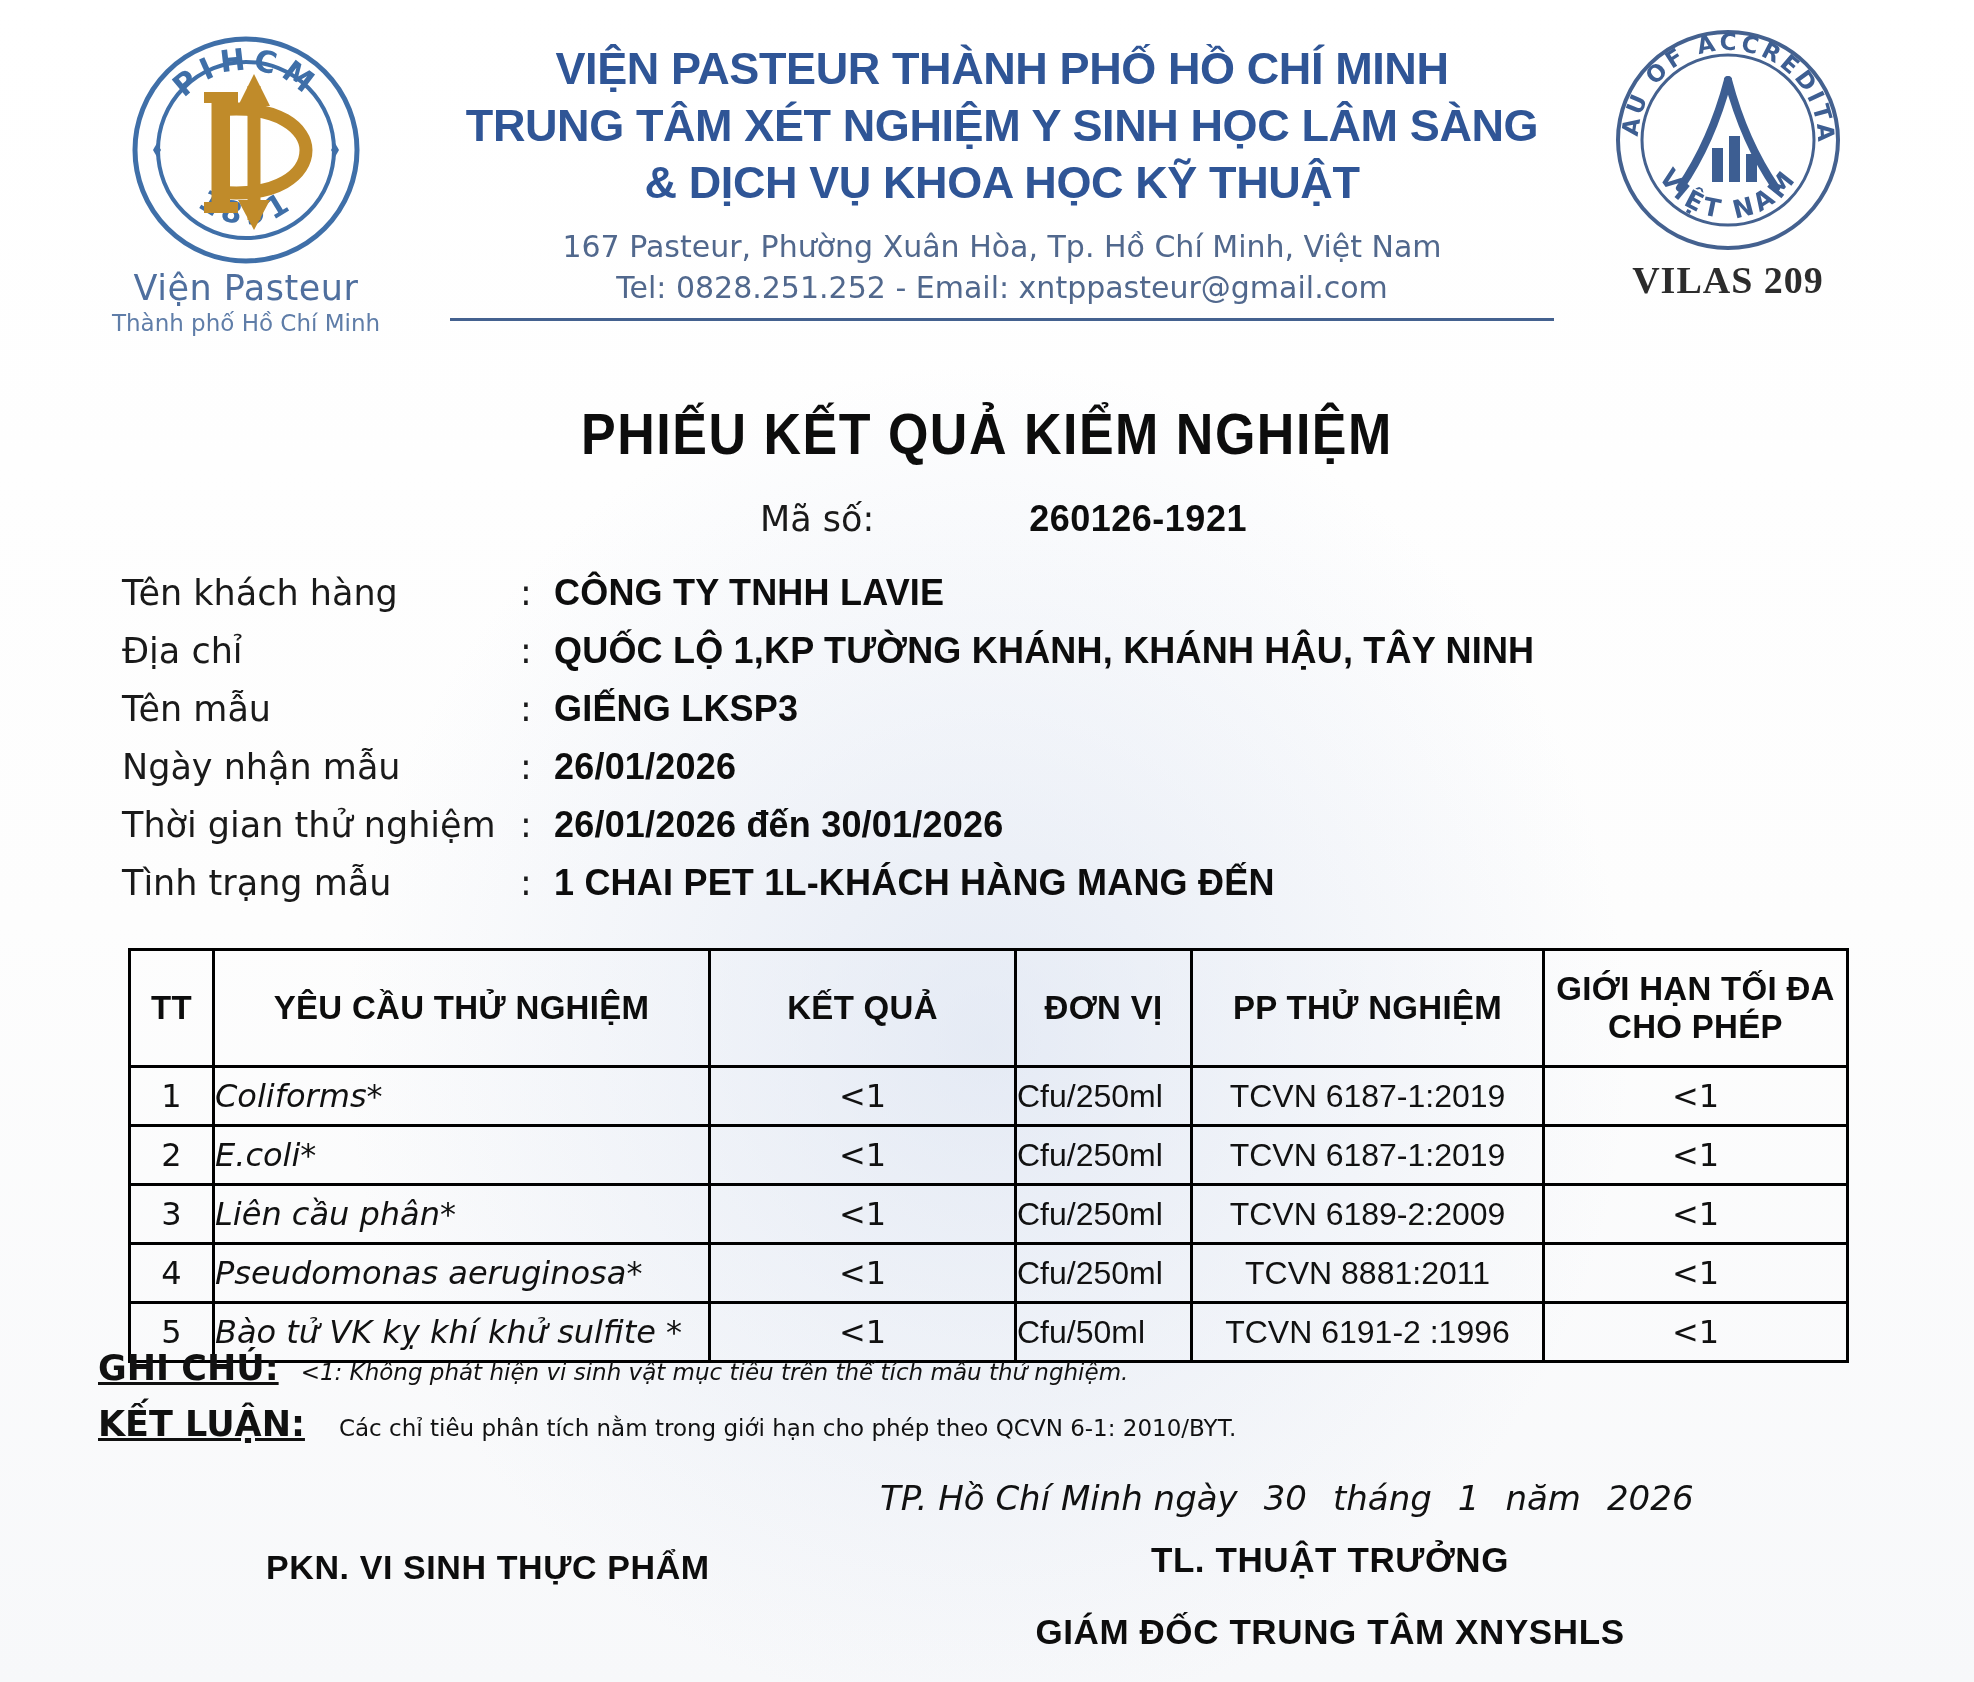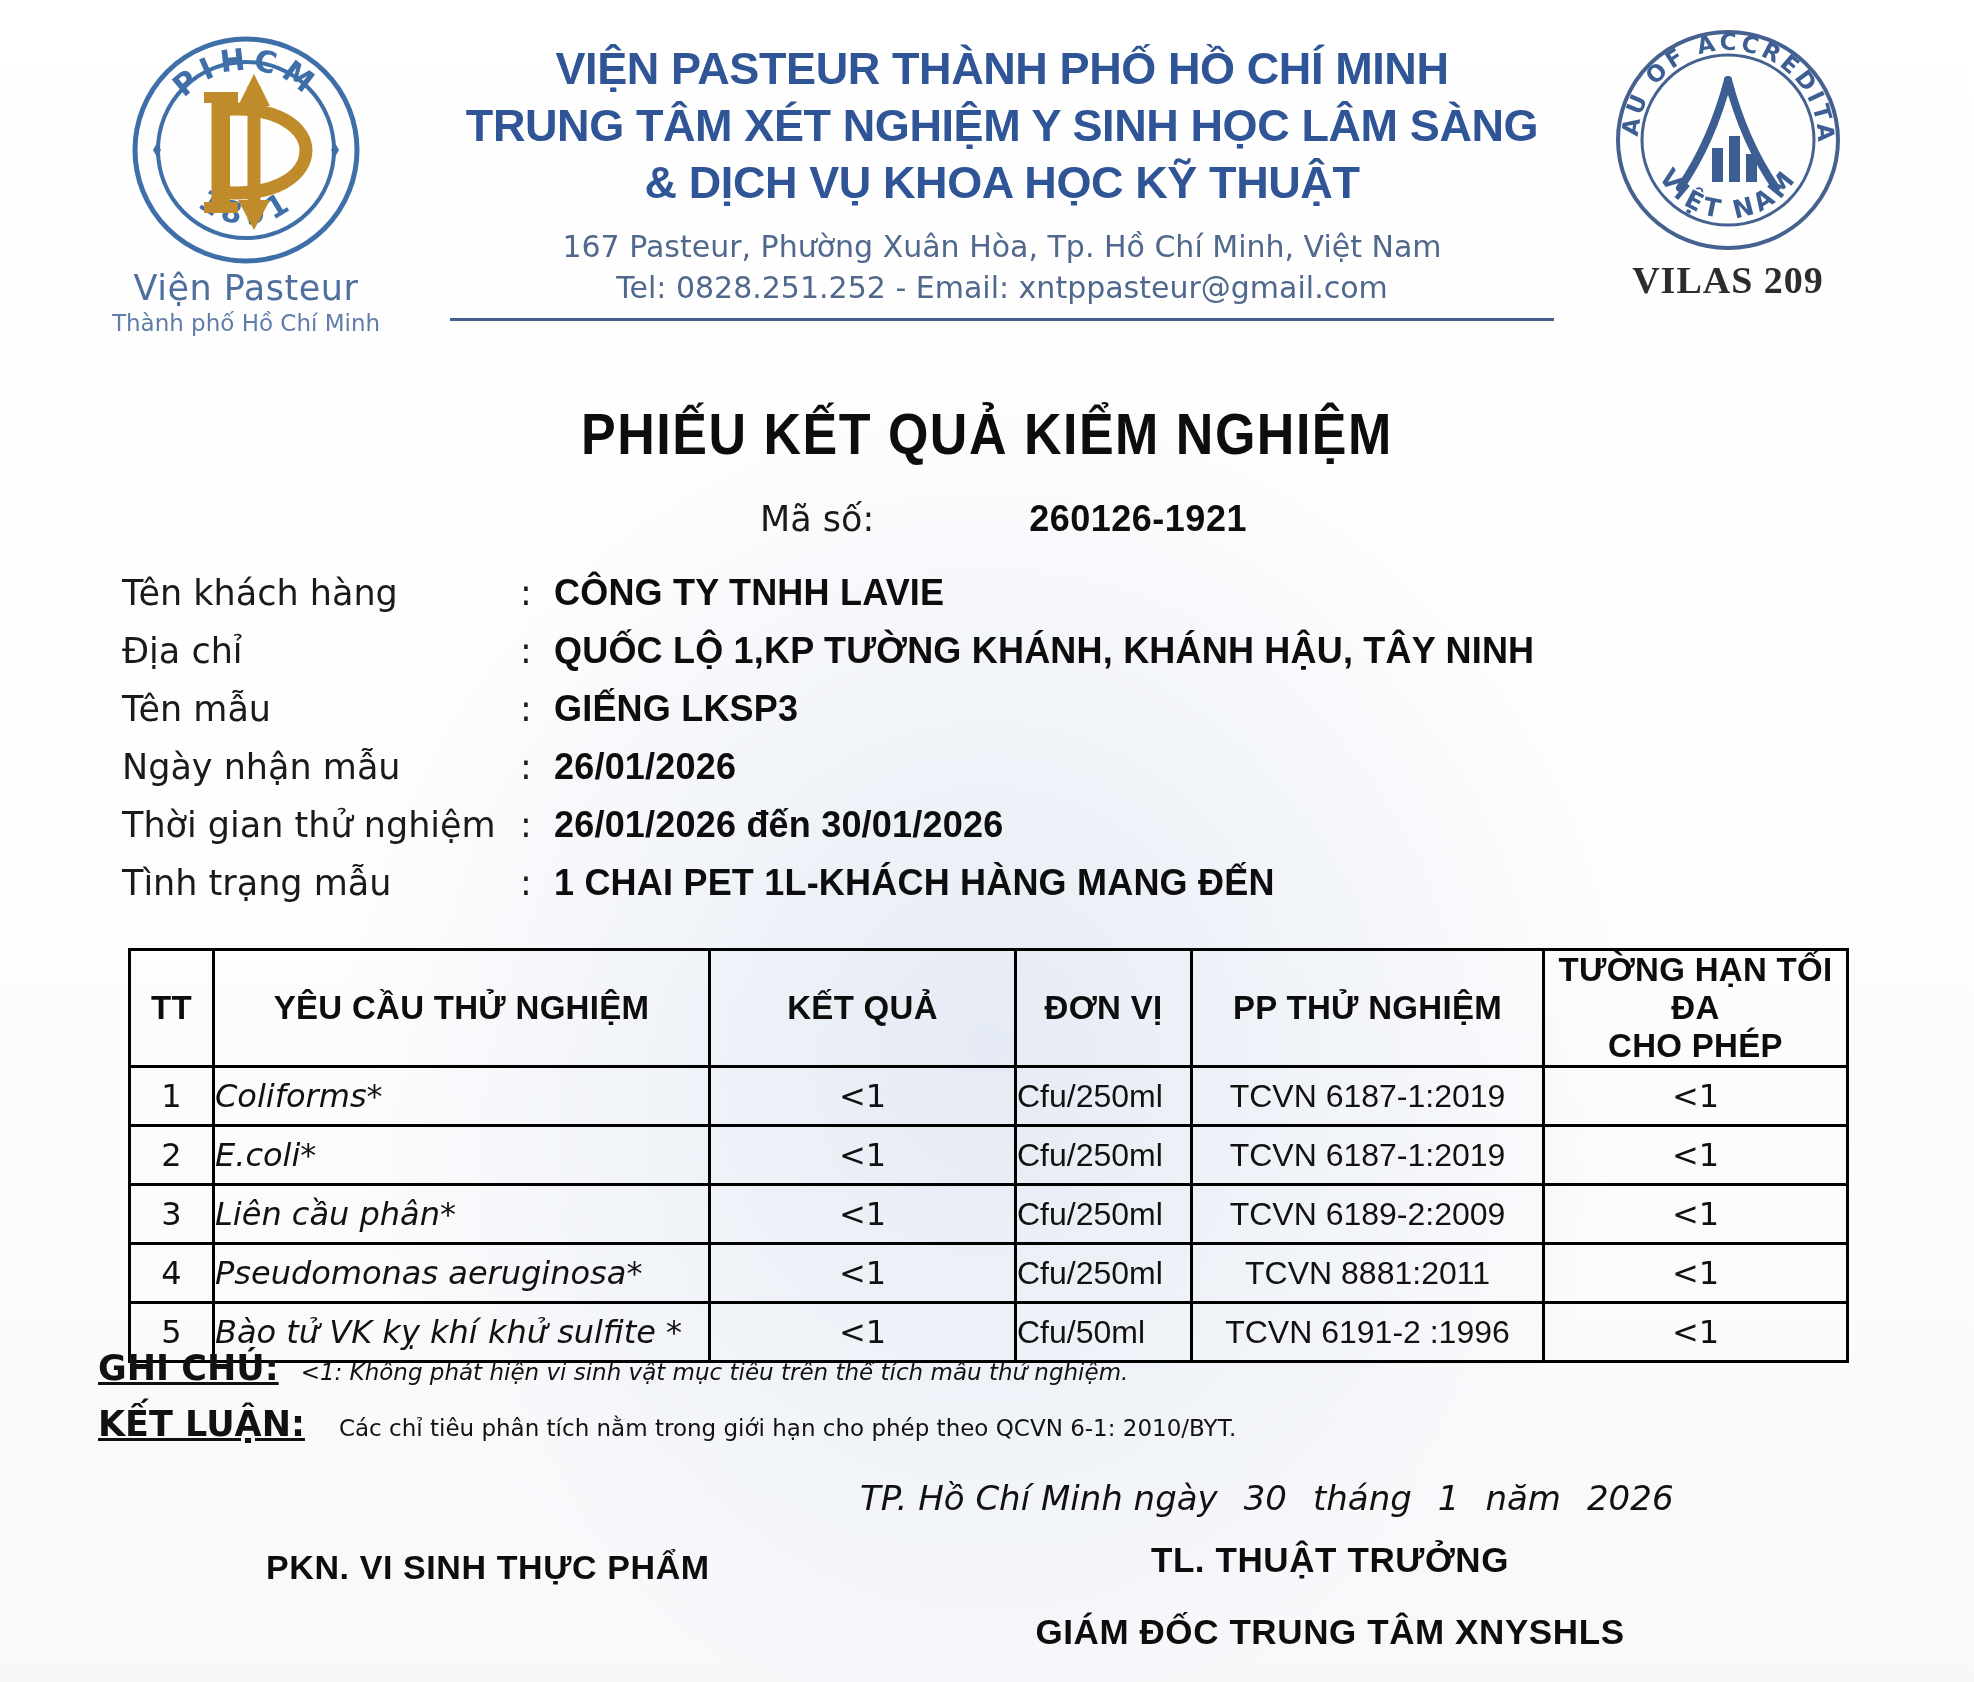--- a/index.html
+++ b/index.html
@@ -286,21 +286,21 @@
     font-size: 23px;
     margin-left: 22px;
     color: #111;
   }
   .note-text.plain { font-style: normal; margin-left: 34px; }
 
   
   .sig-date {
     position: absolute;
     top: 1478px;
-    left: 860px;
+    left: 880px;
     font-family: "DejaVu Sans", sans-serif;
     font-style: italic;
     font-size: 34px;
     color: #111;
     white-space: nowrap;
   }
   .sig-date span.gap { display: inline-block; width: 26px; }
 
   .sig-left {
     position: absolute;
@@ -464,21 +464,21 @@
           <col class="w-limit">
       </colgroup>
       <thead>
         <tr>
           <th>TT</th>
           <th>YÊU CẦU THỬ NGHIỆM</th>
           <th>KẾT QUẢ</th>
           <th>ĐƠN VỊ</th>
           <th>PP THỬ NGHIỆM</th>
           <th>
-            <div>TƯỜNG HẠN TỐI ĐA</div>
+            <div>GIỚI HẠN TỐI ĐA</div>
             <div>CHO PHÉP</div>
           </th>
         </tr>
       </thead>
       <tbody>
         <tr>
           <td class="c-tt">1</td>
           <td class="c-param">Coliforms*</td>
           <td class="c-result">&lt;1</td>
           <td class="c-unit">Cfu/250ml</td>

